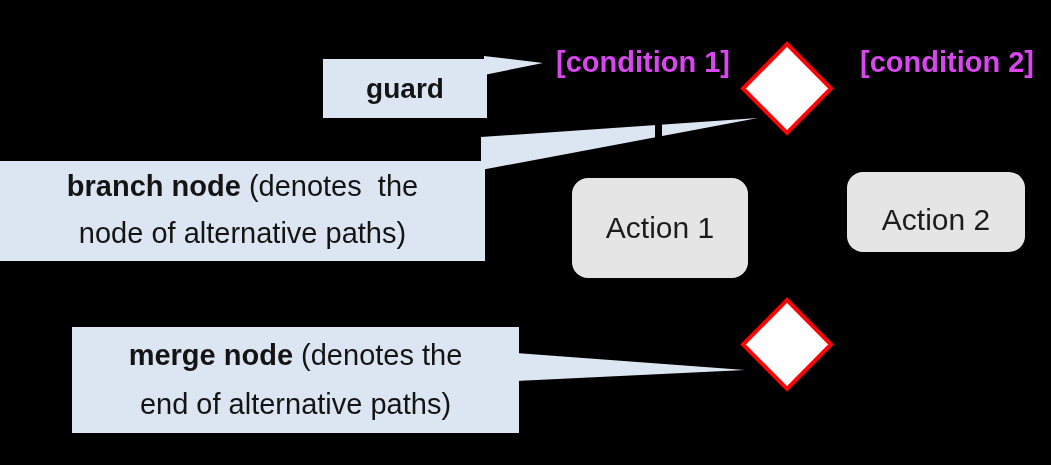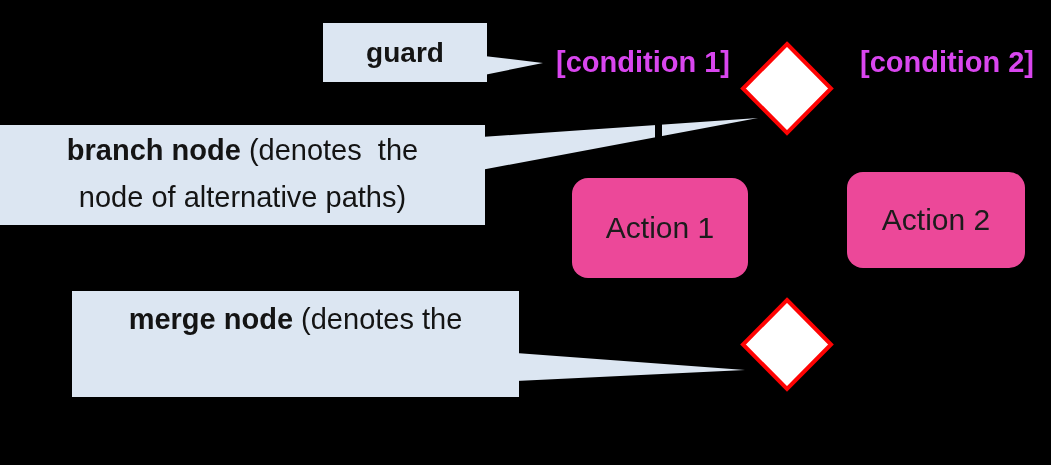--- a/index.html
+++ b/index.html
@@ -14,20 +14,21 @@
   .overlay {
     position: absolute;
     left: 0; top: 0;
     width: 1051px; height: 465px;
   }
   .callout {
     position: absolute;
     background: #dce6f2;
     color: #141414;
     text-align: center;
+    margin-top: 36px;
   }
   .callout .line { white-space: pre-wrap; }
   .callout b { font-weight: 700; }
   .guard-box {
     left: 323px; top: 23px; width: 164px; height: 59px;
     font-size: 28px; font-weight: 700; line-height: 59px;
   }
   .branch-box {
     left: 0px; top: 125px; width: 485px; height: 100px;
     font-size: 29px; line-height: 47px; padding-top: 2px;
@@ -42,28 +43,28 @@
     position: absolute;
     top: 42px; height: 40px; line-height: 40px;
     font-size: 29px; font-weight: 700;
     color: #d946ef;
     text-align: center;
   }
   .cond1 { left: 538px; width: 210px; }
   .cond2 { left: 826px; width: 208px; text-align: right; }
   .action {
     position: absolute;
-    background: #ec4899;
+    background: #e5e5e5;
     border-radius: 16px;
     color: #1c1c1c;
     font-size: 30px;
     text-align: center;
   }
   .action1 { left: 572px; top: 178px; width: 176px; height: 100px; line-height: 100px; }
-  .action2 { left: 847px; top: 172px; width: 178px; height: 96px;  line-height: 96px; }
+  .action2 { left: 847px; top: 172px; width: 178px; height: 80px;  line-height: 96px; }
 </style>
 </head>
 <body>
 
 <div class="canvas">
 
   <svg class="overlay" viewBox="0 0 1051 465" xmlns="http://www.w3.org/2000/svg">
 
     <polygon points="484,56 543,63 484,75" fill="#dce6f2"></polygon>
     <polygon points="481,137 758,118 481,170" fill="#dce6f2"></polygon>
@@ -88,15 +89,16 @@
 
   <div class="action action1">
     <span>Action 1</span>
   </div>
   <div class="action action2">
     <span>Action 2</span>
   </div>
 
   <div class="callout merge-box">
     <div class="line"><b>merge node</b><span> (denotes the</span></div>
+    <div class="line">end of alternative paths)</div>
   </div>
 
 </div>
 
 </body></html>

